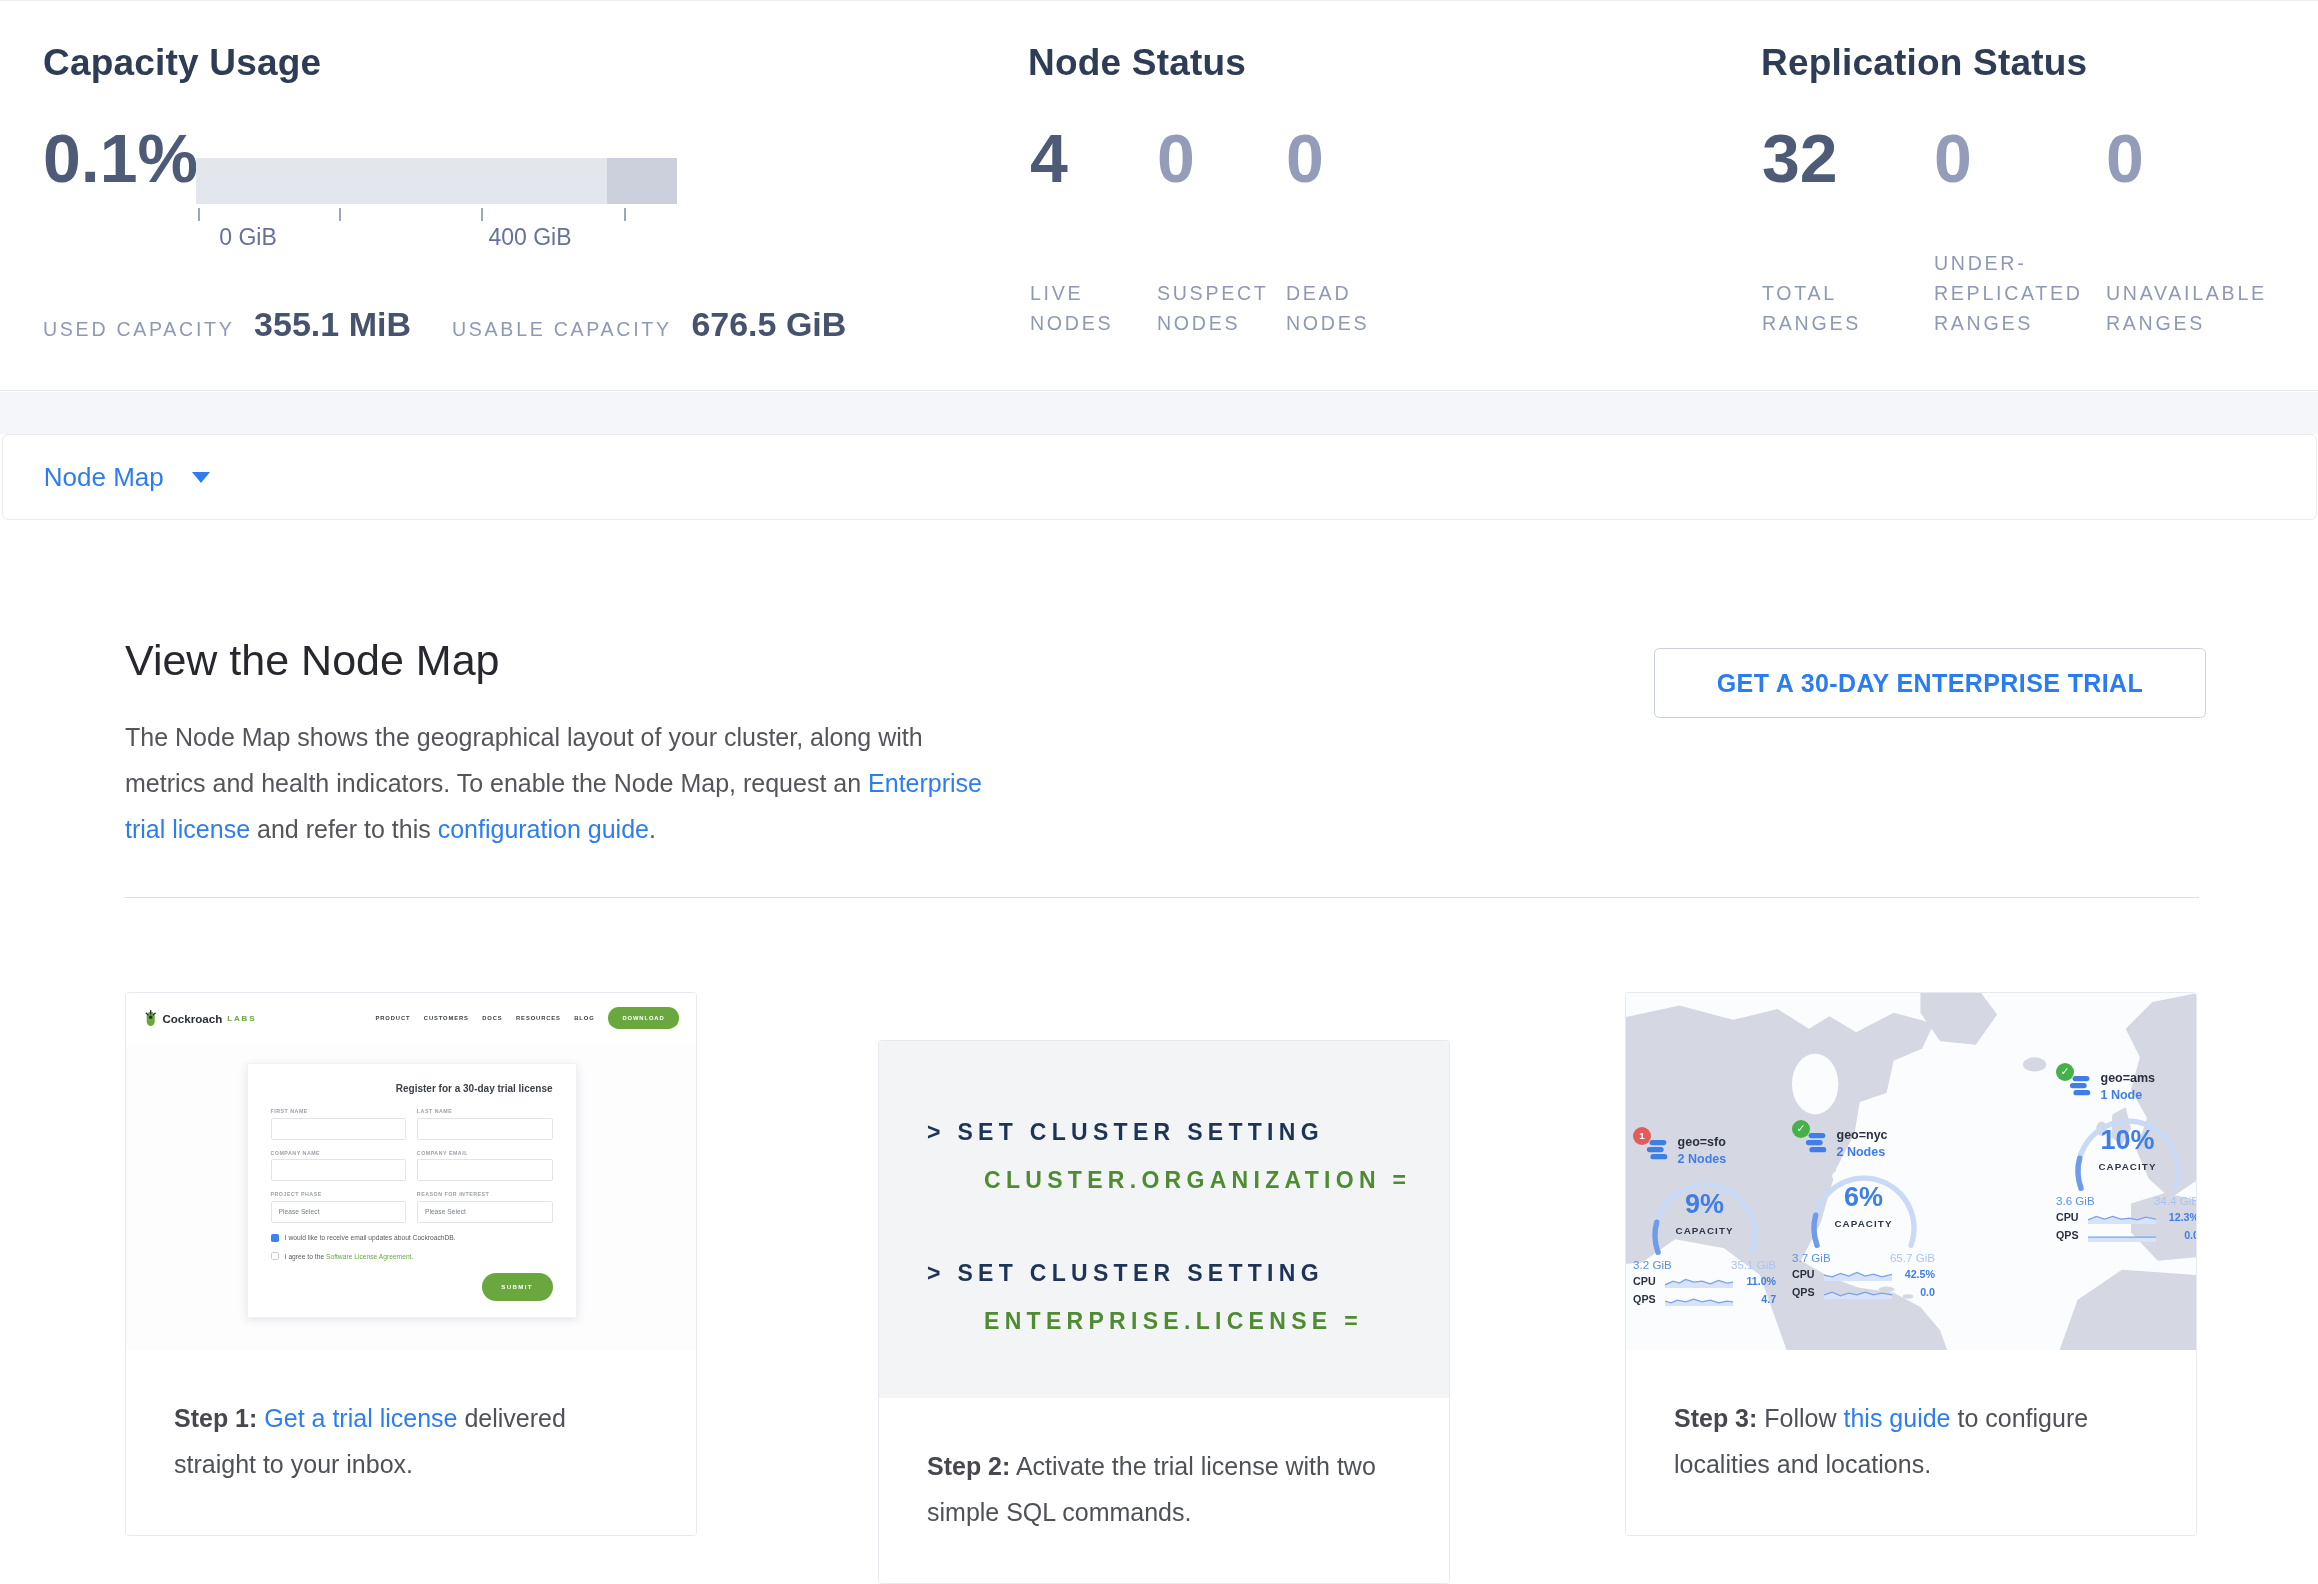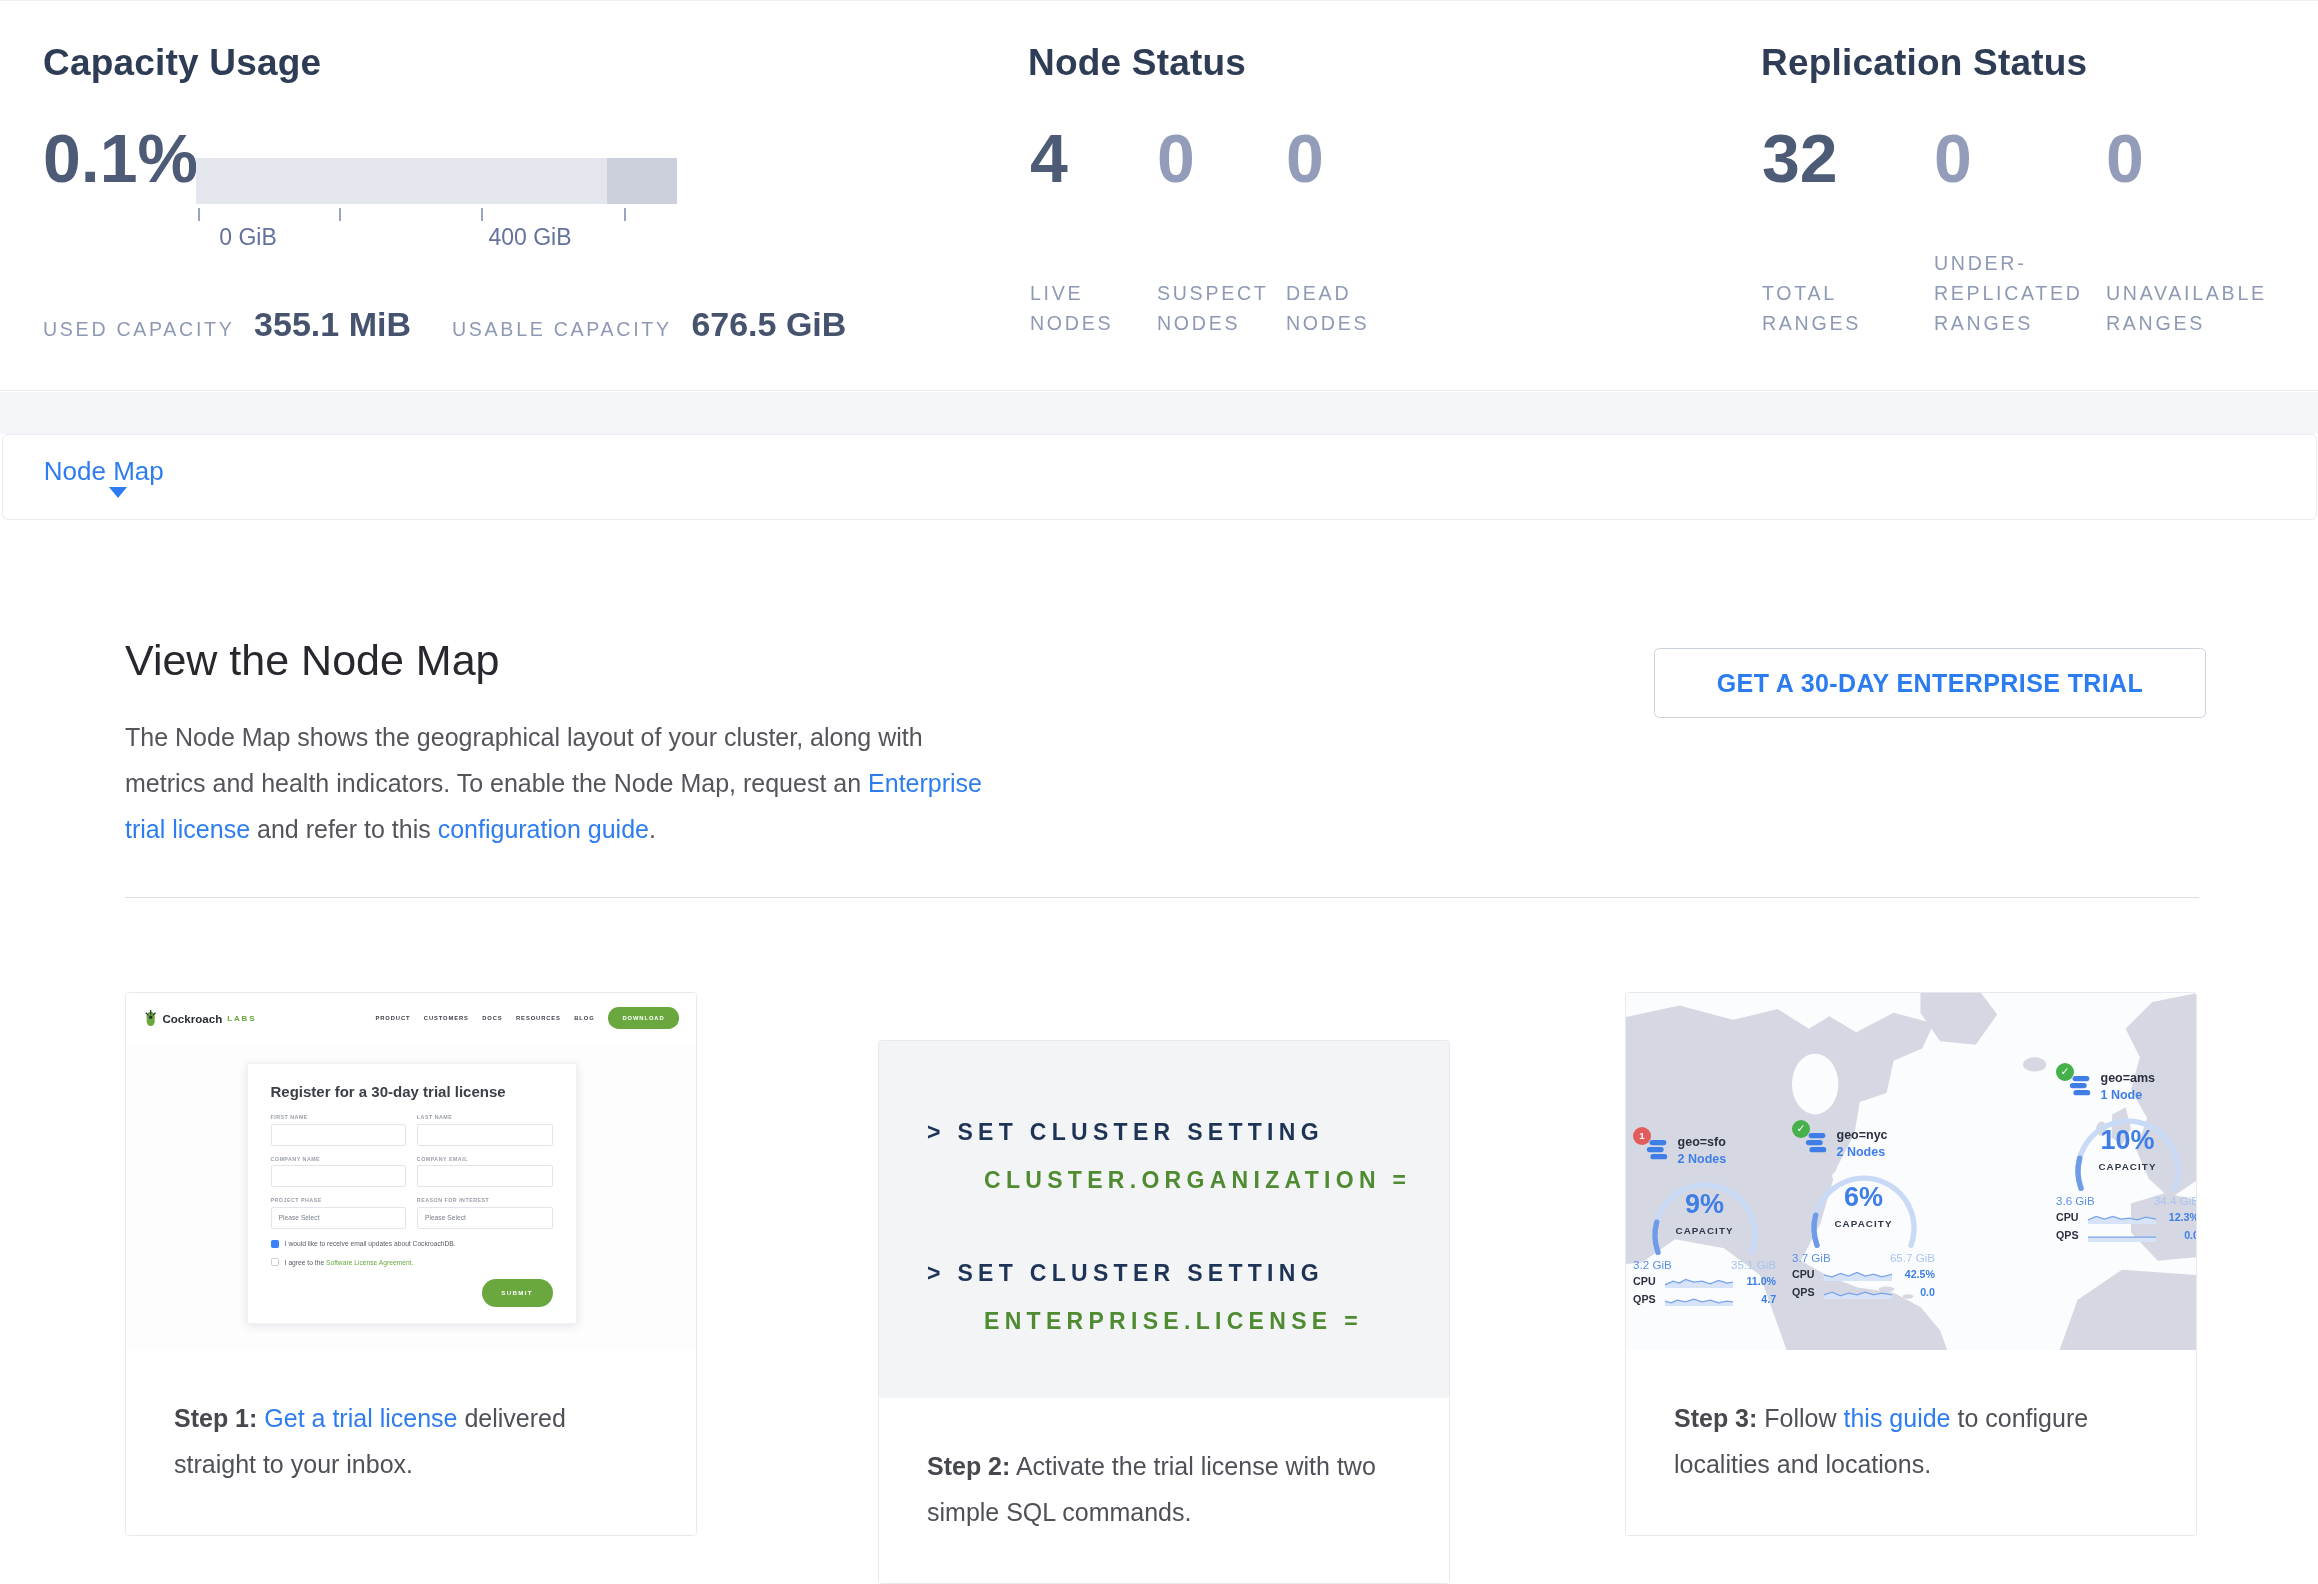--- a/index.html
+++ b/index.html
@@ -39,21 +39,21 @@
   .cap-stats .val { font-size:34px; font-weight:700; color:#46536e; line-height:36px; margin:0 0 1.8px 19.6px; }
   .cap-stats .gap { width:41px; }
 
   
   .gray-band { position:absolute; left:0; top:392px; width:2319px; height:42px; background:#f4f6f9; }
   .selector-bar {
     position:absolute; left:1.8px; top:434px; width:2315px; height:86px;
     background:#ffffff; border:0.9px solid #e9ebef; border-radius:6.2px;
     display:flex; align-items:center;
   }
-  .selector-btn { display:flex; align-items:center; margin-left:41px; cursor:pointer;flex-direction:column; }
+  .selector-btn { display:flex; align-items:center; margin-left:41px; cursor:pointer; }
   .selector-btn .txt { font-size:26px; color:#2e7df0; }
   .caret-down {
     width:0; height:0; margin-left:28.5px;
     border-left:9.8px solid transparent; border-right:9.8px solid transparent;
     border-top:11.6px solid #2e7df0;
   }
 
   
   .main-title { position:absolute; left:125px; top:636px; font-size:43px; font-weight:400; color:#26282d; }
   .intro { position:absolute; left:125px; top:714px; width:883px; font-size:25px; line-height:46px; color:#54555b; }
@@ -89,21 +89,21 @@
   .bug { width:13.4px; height:17px; }
   .site-logo .nm { font-size:11.6px; font-weight:700; color:#2a2f36; }
   .site-logo .labs { font-size:8px; font-weight:700; color:#6aa83f; letter-spacing:1.8px; }
   .site-nav { display:flex; align-items:center; gap:13.4px; }
   .site-nav .ni { font-size:5.8px; font-weight:700; letter-spacing:0.9px; color:#3a3f46; }
   .dl-btn { width:71px; height:21.4px; border-radius:10.7px; background:#6aa83f; color:#fff; font-size:5.8px; font-weight:700; letter-spacing:0.9px; display:flex; align-items:center; justify-content:center; }
   .reg-panel {
     width:330px; margin:19.6px auto 0; background:#fff; border:0.9px solid #f0f1f3;
     box-shadow:0 1.8px 9px rgba(40,50,70,.13); padding:19.6px 23px 16px;
   }
-  .reg-title { text-align:left; font-size:15px; font-weight:600; color:#3b4048; }
+  .reg-title { text-align:right; font-size:10px; font-weight:600; color:#3b4048; }
   .reg-grid { display:grid; grid-template-columns:1fr 1fr; column-gap:10.7px; row-gap:9.8px; margin-top:14.3px; }
   .fld .flbl { font-size:5.3px; letter-spacing:0.5px; color:#9aa0a8; margin-bottom:3.6px; font-weight:700; }
   .fld .fbox { height:22px; border:0.9px solid #e1e4e8; border-radius:1.8px; background:#fff; font-size:6.7px; color:#7a8088; display:flex; align-items:center; padding-left:7.1px; }
   .chk-row { display:flex; align-items:center; gap:6.2px; margin-top:10.7px; font-size:6.7px; color:#565b63; }
   .chk { width:8px; height:8px; border-radius:1.8px; flex:0 0 auto; }
   .chk.on { background:#3b82f6; } .chk.off { background:#fff; border:0.9px solid #c9cdd4; }
   .grn { color:#6aa83f; }
   .submit-row { display:flex; justify-content:flex-end; margin-top:12.5px; }
   .submit-btn { width:71px; height:28px; border-radius:14.3px; background:#6aa83f; color:#fff; font-size:6.2px; font-weight:700; letter-spacing:1.3px; display:flex; align-items:center; justify-content:center; }
 

